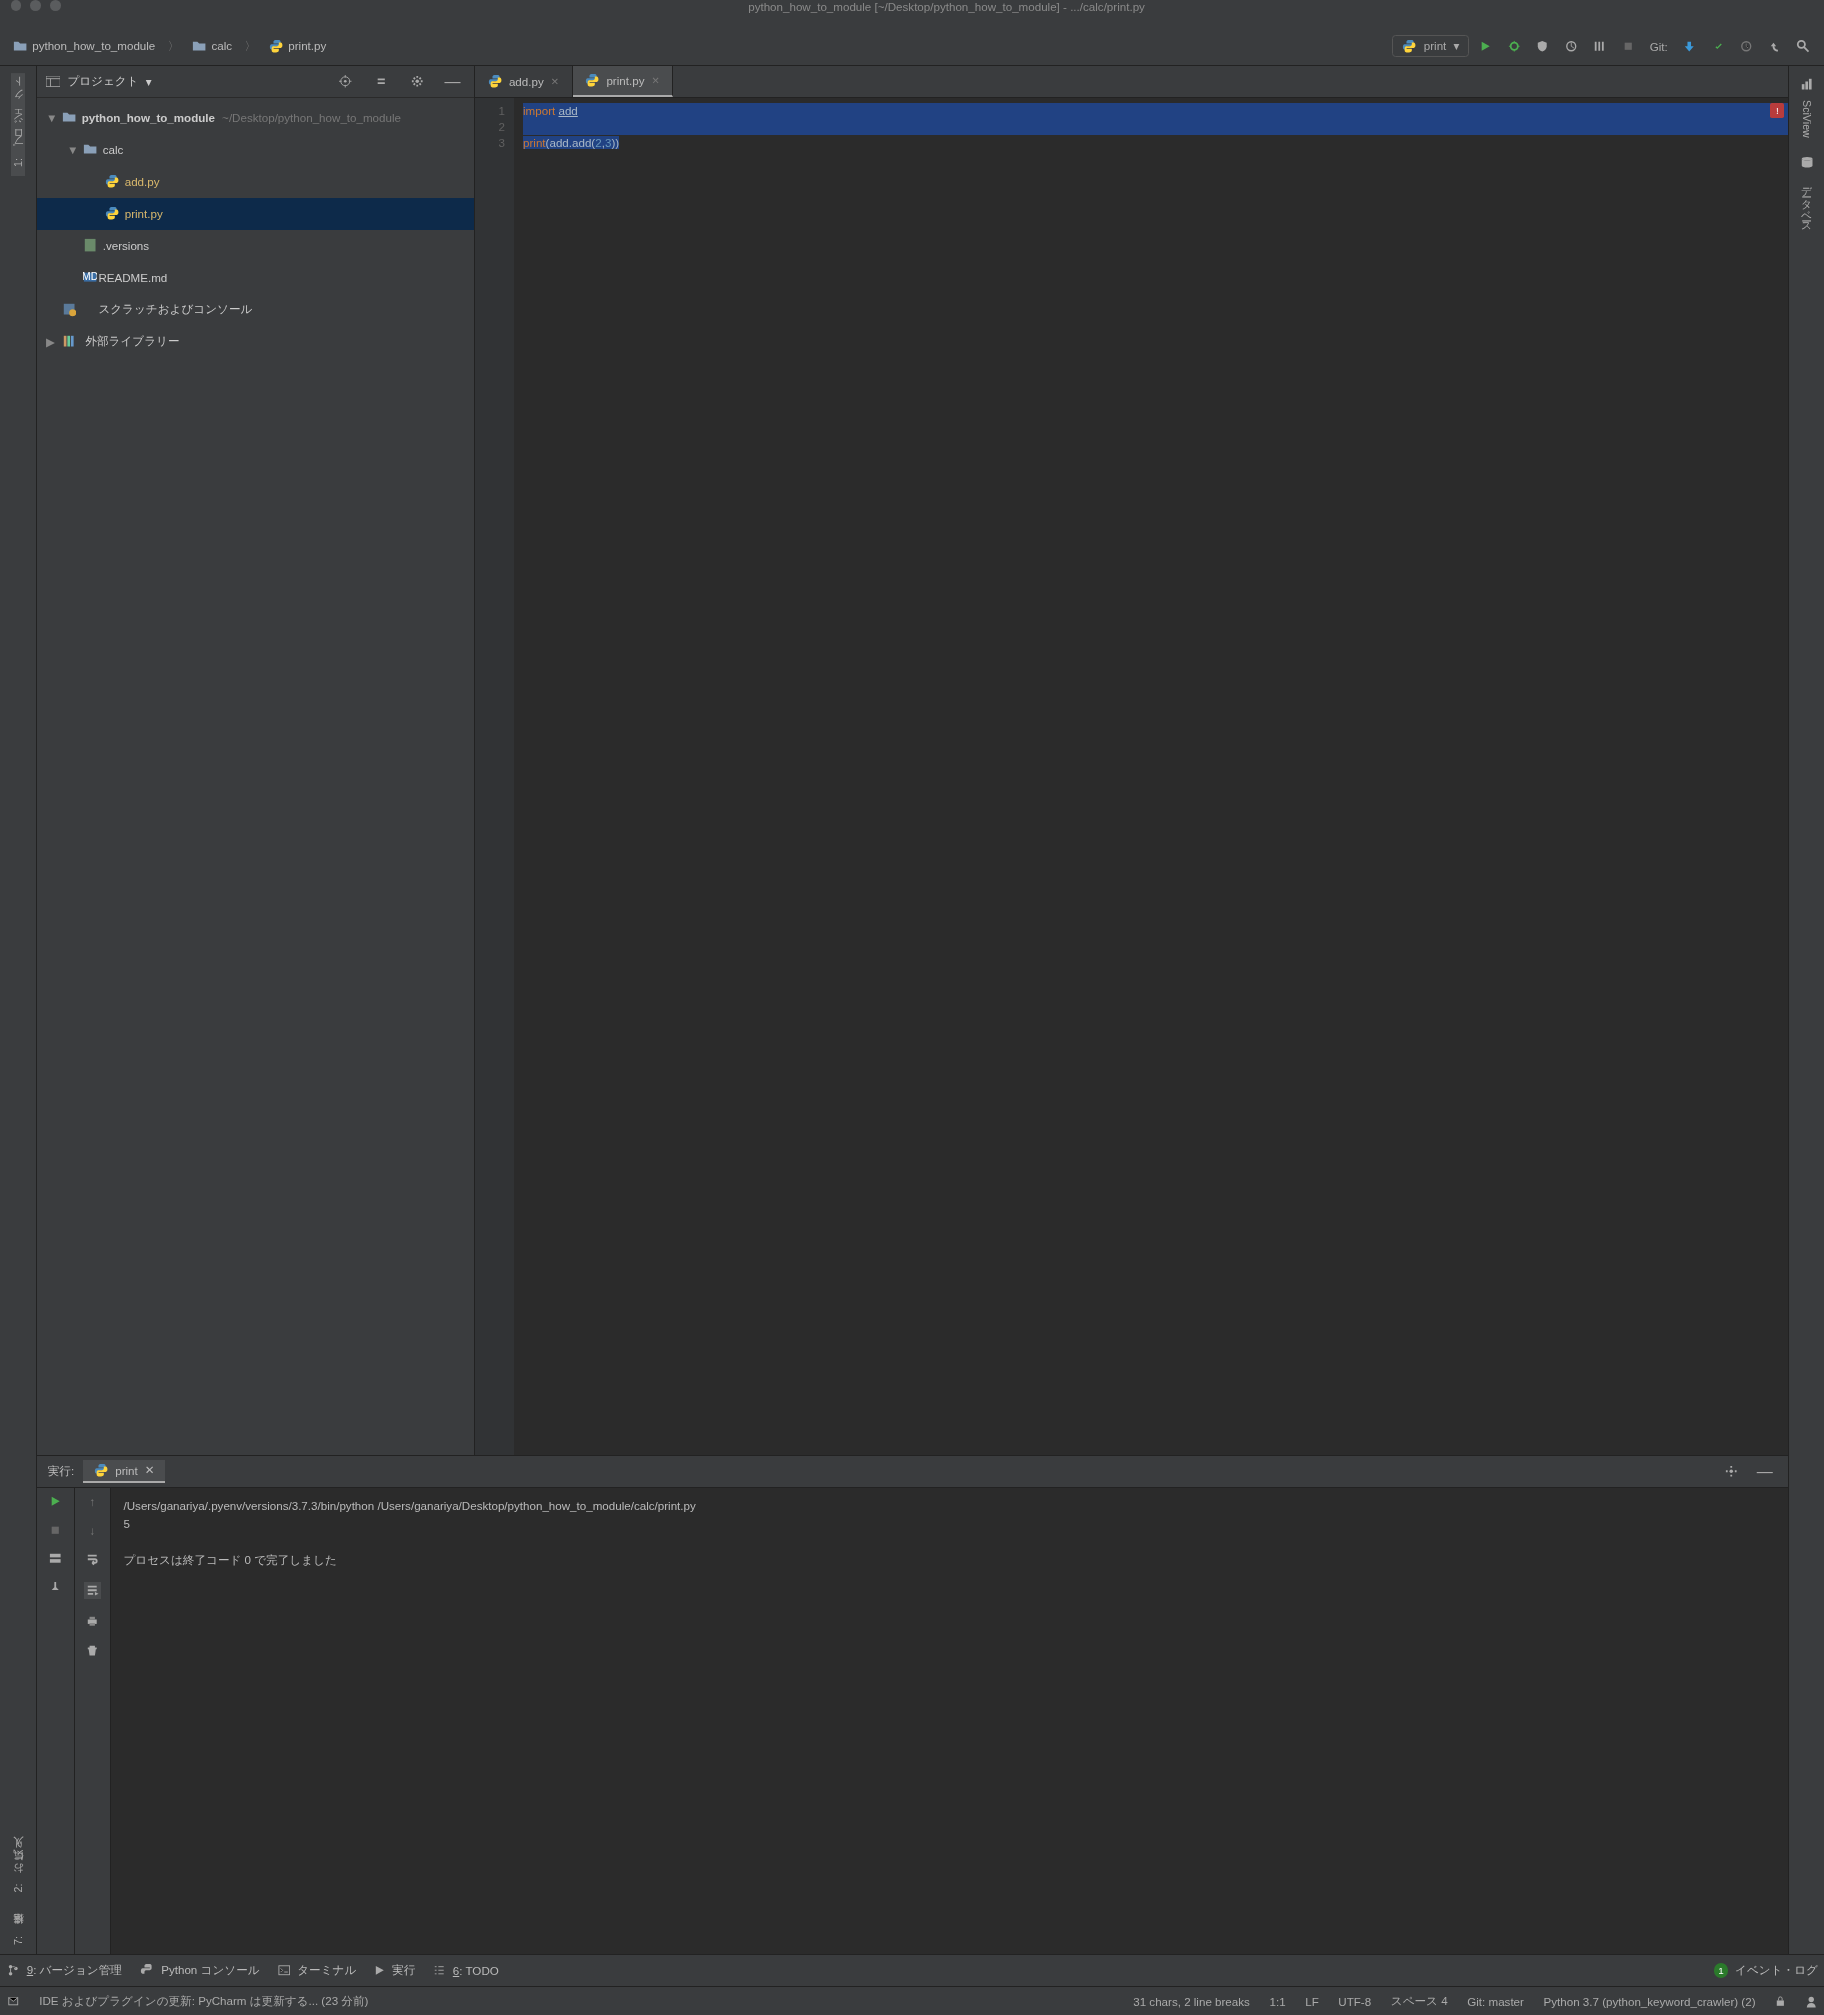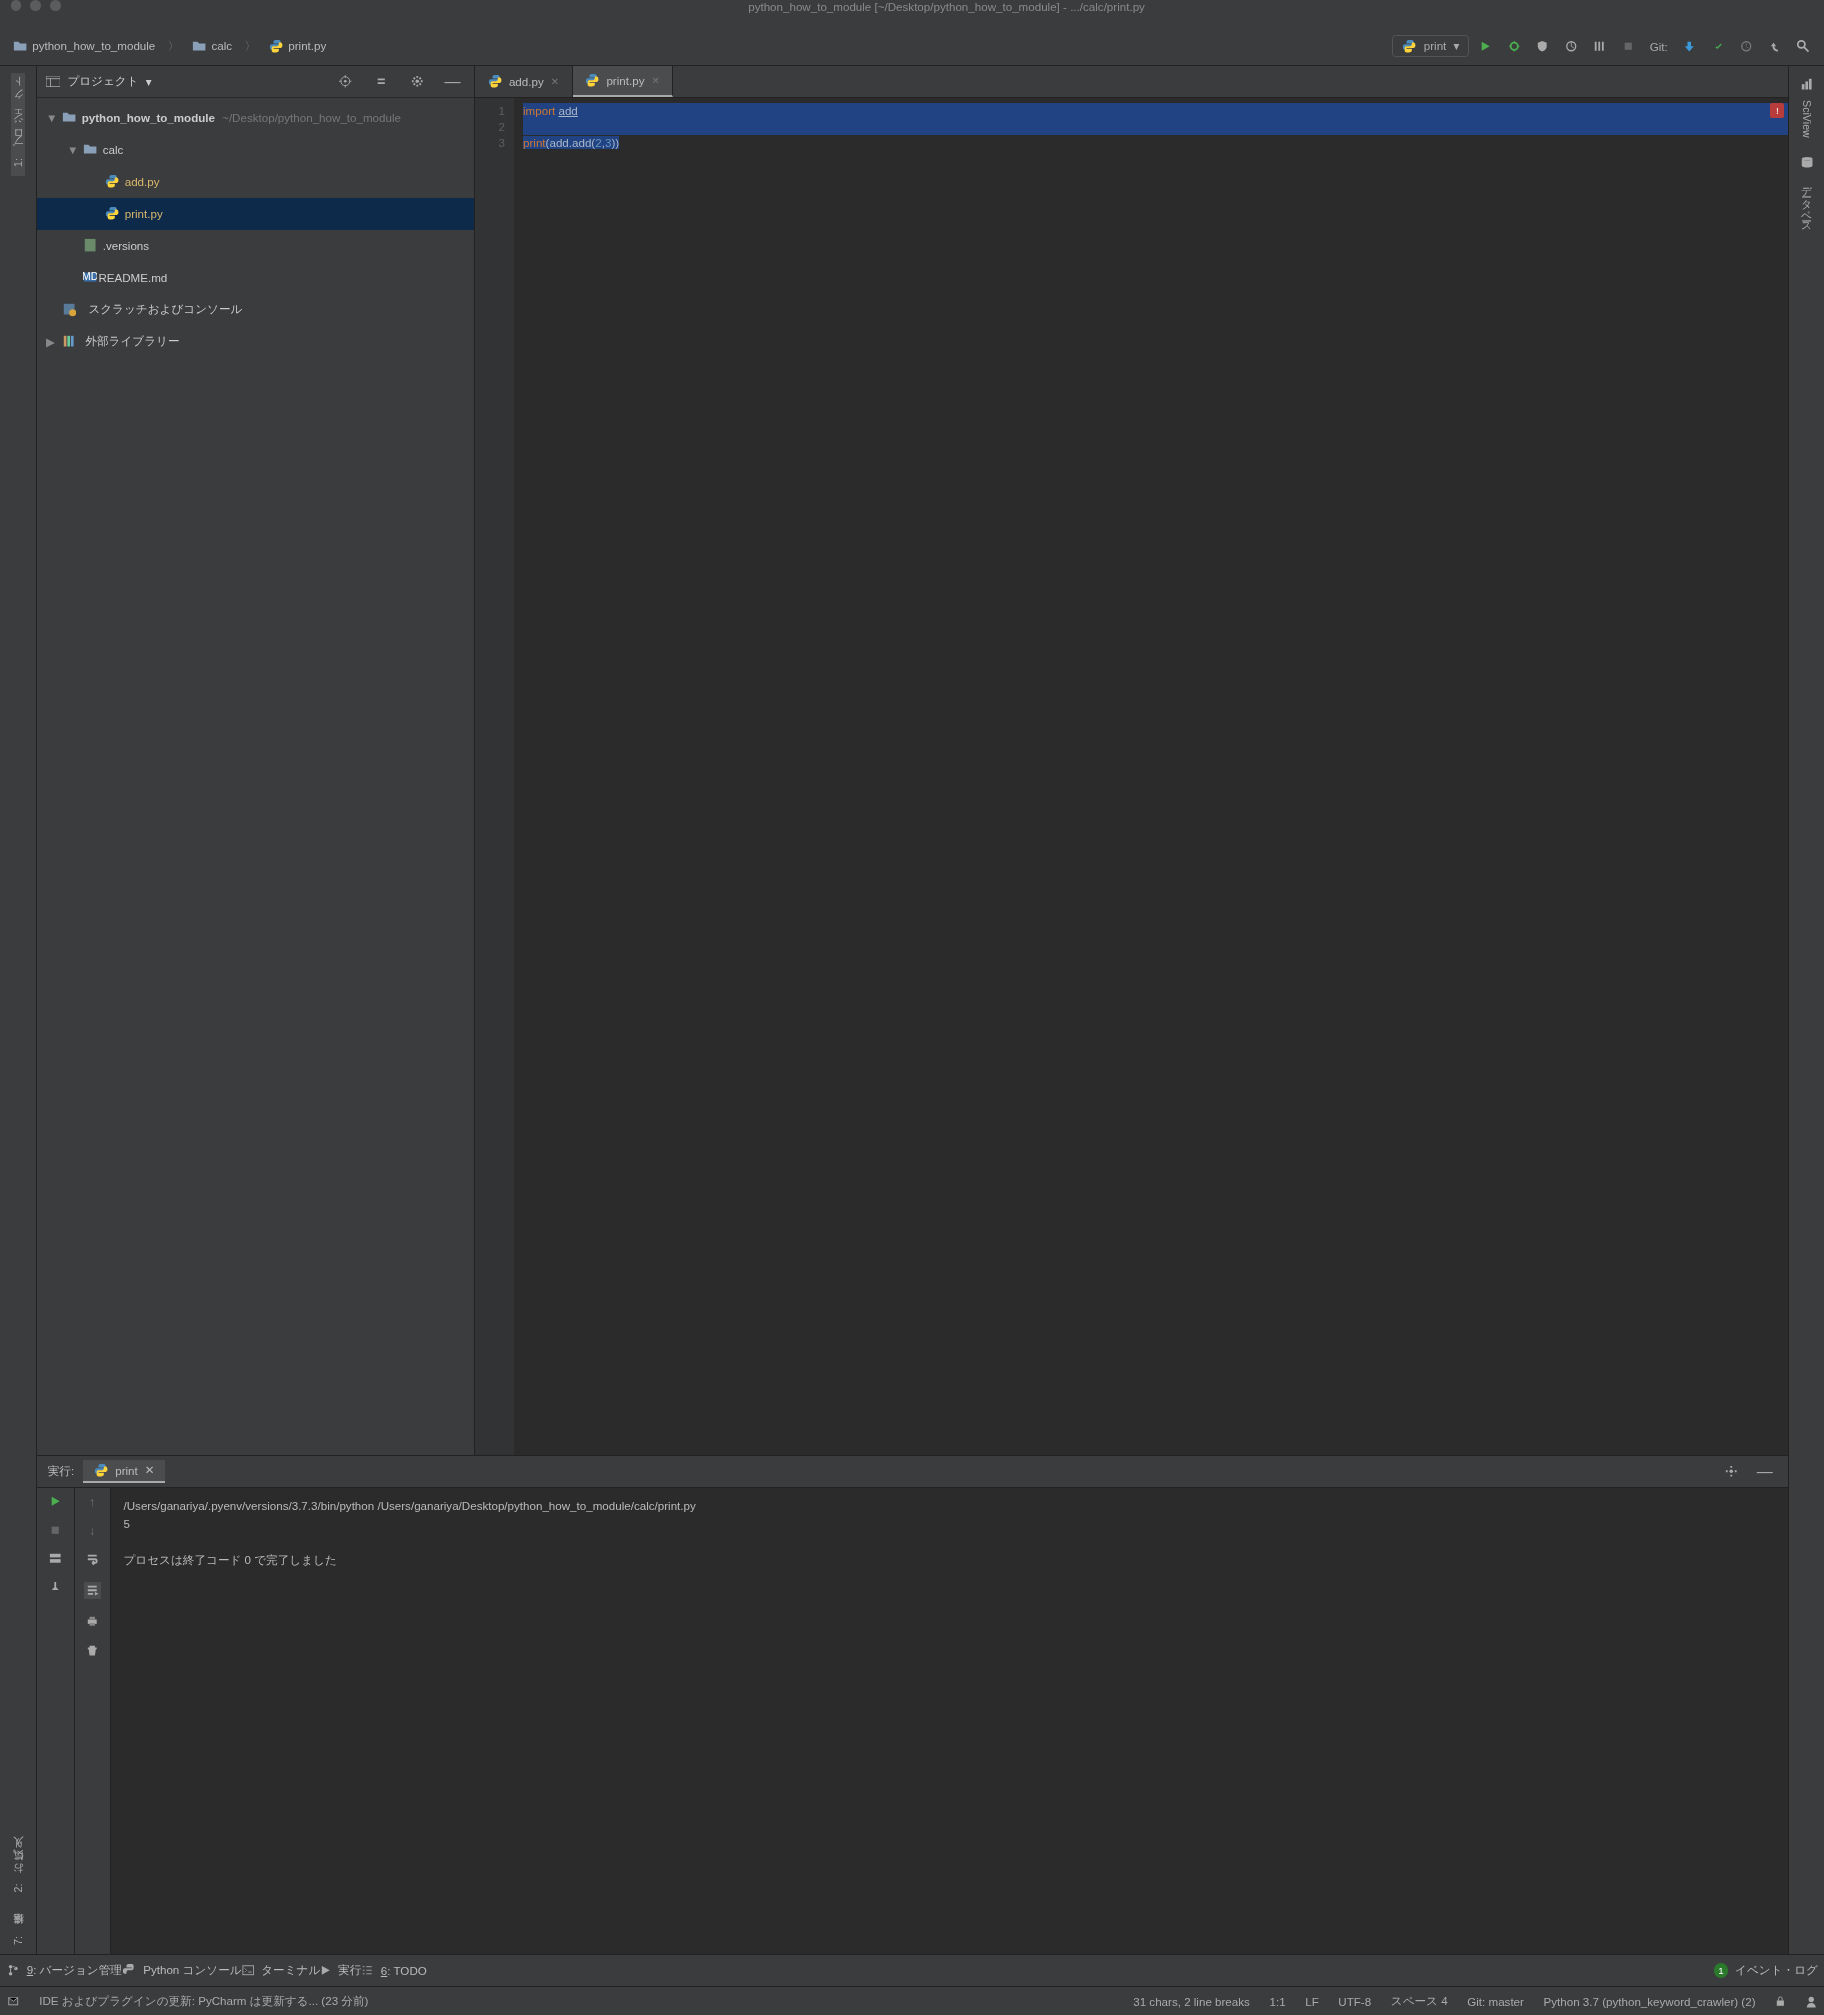--- a/index.html
+++ b/index.html
@@ -48,21 +48,21 @@
 .num{color:#6897bb}
 .par{color:#a9b7c6}
 .err-stripe{position:absolute;right:3.6px;top:5.3px;width:14.3px;height:14.3px;background:#B83C3C;color:#fff;border-radius:1.8px;font-size:9.8px;display:flex;align-items:center;justify-content:center}
 .run-panel{height:499px;border-top:1.8px solid #222;background:#2b2b2b;display:flex;flex-direction:column}
 .run-header{height:32px;background:#3a3c3e;display:flex;align-items:center;padding:0 10.7px;border-bottom:0.9px solid #222;gap:9px}
 .run-tab{background:#4a4c4e;display:flex;align-items:center;gap:7.1px;padding:3.6px 10.7px;border-bottom:2.7px solid #aaa}
 .run-body{flex:1;display:flex}
 .run-lbar{width:37px;background:#3a3c3e;display:flex;flex-direction:column;align-items:center;padding-top:7.1px;gap:16px}
 .run-lbar2{width:37px;background:#3a3c3e;display:flex;flex-direction:column;align-items:center;padding-top:7.1px;gap:16px;border-left:0.9px solid #222;border-right:0.9px solid #222}
 .console{flex:1;padding:9px 12.5px;font-family:Menlo,monospace;font-size:11.6px;color:#bbb;line-height:18px}
-.bottom-bar{height:32px;background:#3a3c3e;border-top:0.9px solid #222;display:flex;align-items:center;padding:0 7.1px;color:#bbb}
+.bottom-bar{height:32px;background:#3a3c3e;border-top:0.9px solid #222;display:flex;align-items:center;padding:0 7.1px;gap:18px;color:#bbb}
 .bb-item{display:flex;align-items:center;gap:7.1px}
 .badge{background:#2b7a2b;color:#fff;border-radius:50%;width:14.3px;height:14.3px;font-size:9.8px;display:flex;align-items:center;justify-content:center}
 .status-bar{height:30px;background:#3a3c3e;border-top:0.9px solid #222;display:flex;align-items:center;padding:0 7.1px;gap:19.6px;color:#aaa;font-size:10.7px}
 .status-bar .spacer{flex:1}
 svg{display:block}
 .py-icon{width:14.3px;height:14.3px}
 .folder-icon{width:14.3px;height:14.3px}
 .underline{text-decoration:underline}
 </style>
 </head>
@@ -265,21 +265,21 @@
                 <text x="8" y="11" font-size="6" fill="#fff" text-anchor="middle">MD</text>
               </svg>
             <span style="margin-left:1px">README.md</span>
           </div>
           <div class="tree-row indent0">
             <span class="arrow"></span>
             <svg width="14.3" height="14.3" viewBox="0 0 16 16">
                 <rect x="2" y="2" width="12" height="12" fill="#5a7a9a"></rect>
                 <circle cx="12" cy="12" r="4" fill="#d9a43b"></circle>
               </svg>
-            <span style="margin-left:12px">スクラッチおよびコンソール</span>
+            <span style="margin-left:22px">スクラッチおよびコンソール</span>
           </div>
           <div class="tree-row indent0">
             <span class="arrow">▶</span>
             <svg width="14.3" height="14.3" viewBox="0 0 16 16">
                 <rect x="2" y="2" width="3" height="12" fill="#c96"></rect>
                 <rect x="6" y="2" width="3" height="12" fill="#6c9"></rect>
                 <rect x="10" y="2" width="3" height="12" fill="#69c"></rect>
               </svg>
             <span style="margin-left:9px">外部ライブラリー</span>
           </div>

